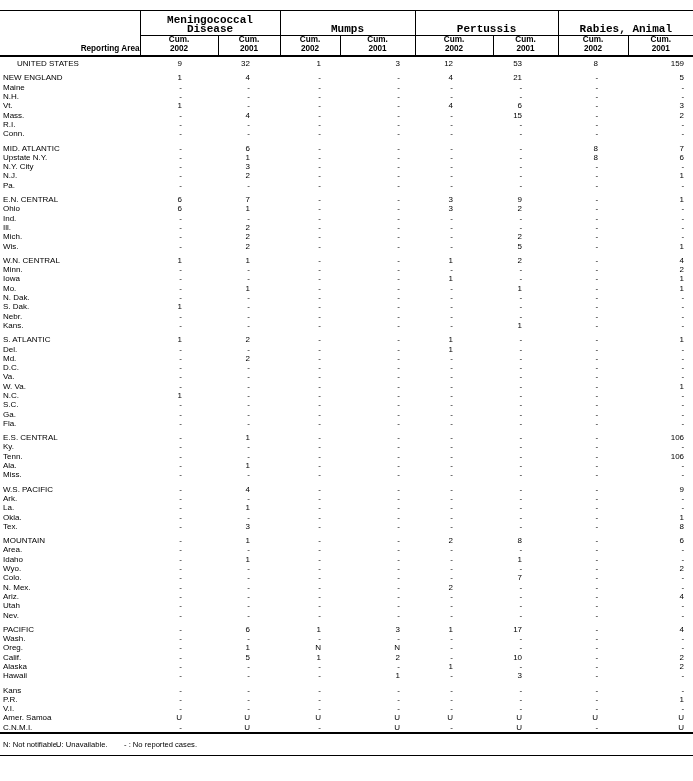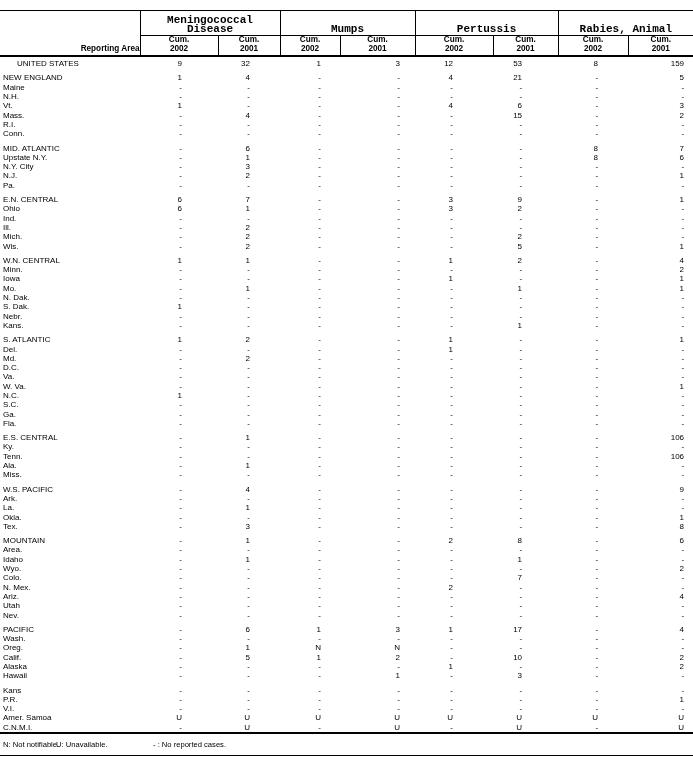--- a/index.html
+++ b/index.html
@@ -44,21 +44,21 @@
   td.c6 { padding-right: 36px; }
   td.c7 { padding-right: 30px; }
   td.c8 { padding-right: 9px; }
   tr.gap td { padding-top: 5px; }
   tr.first td { padding-top: 2px; padding-left: 17px; }
   .footnotes {
     position: relative; height: 22px; border-bottom: 1px solid #000;
     font-size: 7.6px;
   }
   .footnotes span { position: absolute; top: 6px; }
-  .fn0 { left: 3px; } .fn1 { left: 56px; } .fn2 { left: 153px; }
+  .fn0 { left: 3px; } .fn1 { left: 56px; } .fn2 { left: 124px; }
 </style>
 </head>
 <body>
 
 <div class="page">
 
   <div class="title">
   </div>
 
   <table class="data-table">

